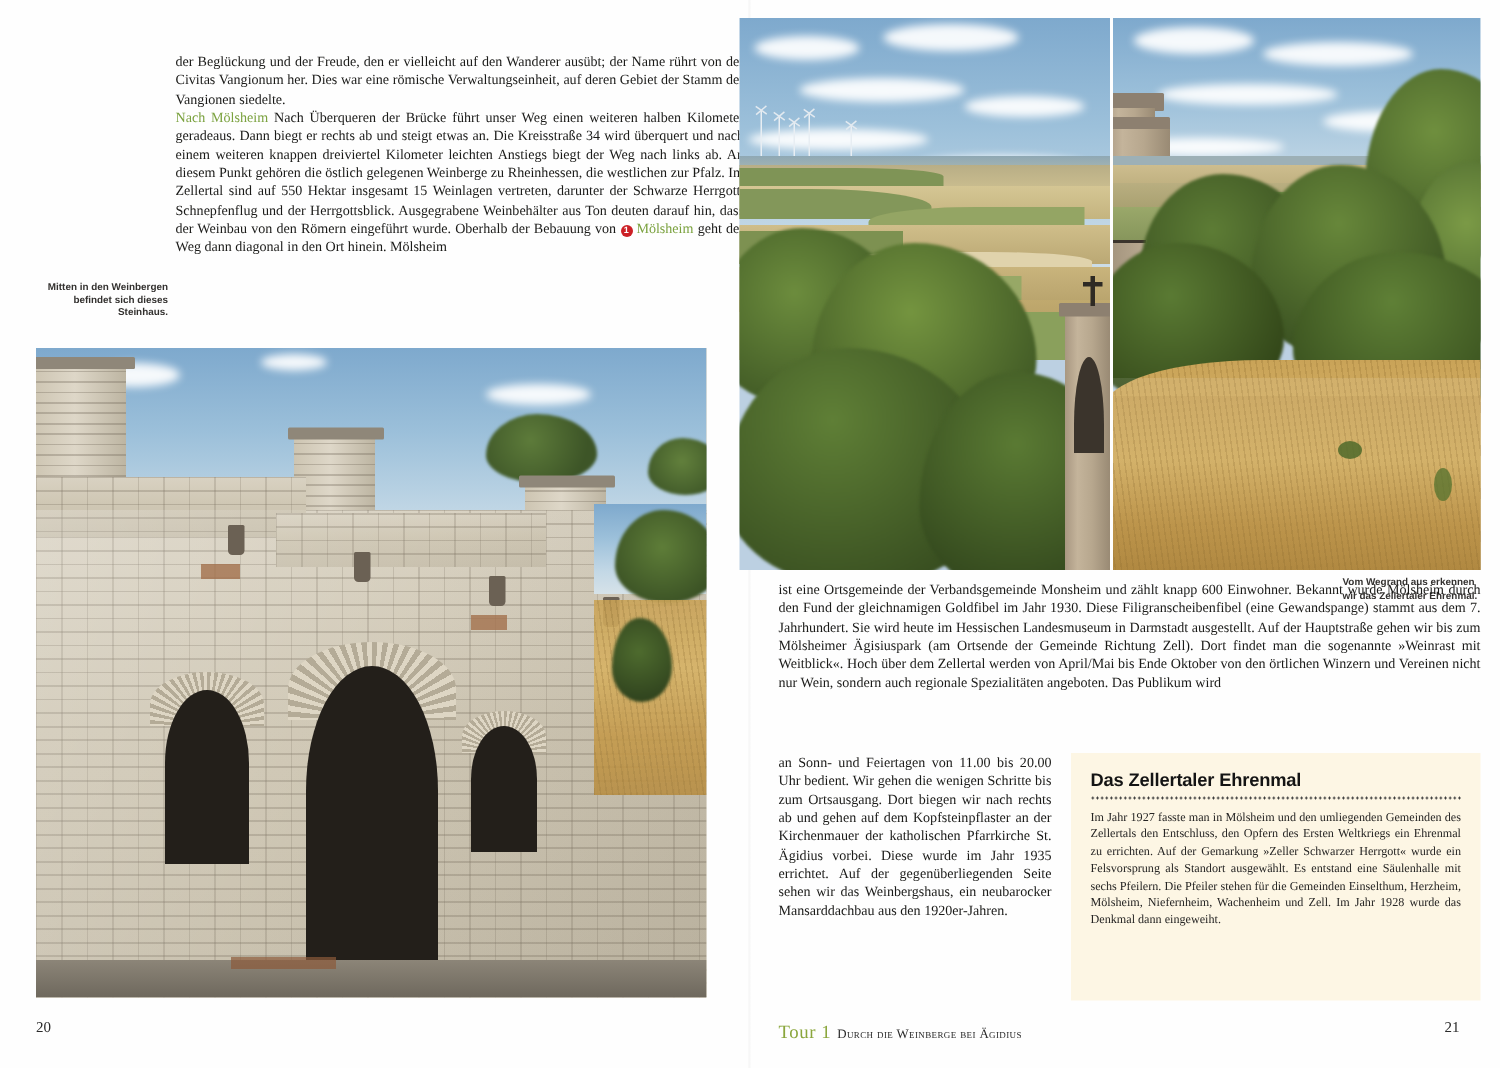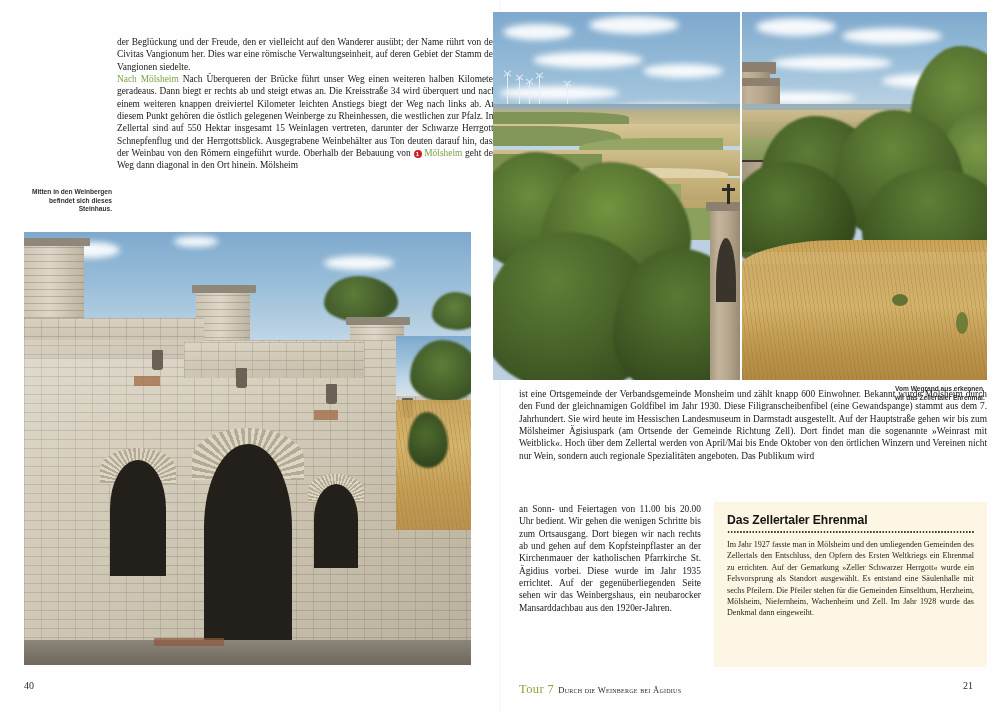--- a/index.html
+++ b/index.html
@@ -450,21 +450,21 @@
   <p class="body-text" id="right-col-wide" style="margin:0;">ist eine Ortsgemeinde der Verbandsgemeinde Monsheim und zählt knapp 600 Einwohner. Bekannt wurde Mölsheim durch den Fund der gleichnamigen Goldfibel im Jahr 1930. Diese Filigranscheibenfibel (eine Gewandspange) stammt aus dem 7. Jahrhundert. Sie wird heute im Hessischen Landesmuseum in Darmstadt ausgestellt. Auf der Hauptstraße gehen wir bis zum Mölsheimer Ägisiuspark (am Ortsende der Gemeinde Richtung Zell). Dort findet man die sogenannte »Weinrast mit Weitblick«. Hoch über dem Zellertal werden von April/Mai bis Ende Oktober von den örtlichen Winzern und Vereinen nicht nur Wein, sondern auch regionale Spezialitäten angeboten. Das Publikum wird</p>
 
   <p class="body-text" id="right-col-narrow" style="margin:0;">an Sonn- und Feiertagen von 11.00 bis 20.00 Uhr bedient. Wir gehen die wenigen Schritte bis zum Ortsausgang. Dort biegen wir nach rechts ab und gehen auf dem Kopfsteinpflaster an der Kirchenmauer der katholischen Pfarrkirche St. Ägidius vorbei. Diese wurde im Jahr 1935 errichtet. Auf der gegenüberliegenden Seite sehen wir das Weinbergshaus, ein neubarocker Mansarddachbau aus den 1920er-Jahren.</p>
 
   <div id="infobox">
     <div id="infobox-title">Das Zellertaler Ehrenmal</div>
     <div id="infobox-rule"></div>
     <div id="infobox-body">Im Jahr 1927 fasste man in Mölsheim und den umliegenden Gemeinden des Zellertals den Entschluss, den Opfern des Ersten Weltkriegs ein Ehrenmal zu errichten. Auf der Gemarkung »Zeller Schwarzer Herrgott« wurde ein Felsvorsprung als Standort ausgewählt. Es entstand eine Säulenhalle mit sechs Pfeilern. Die Pfeiler stehen für die Gemeinden Einselthum, Herzheim, Mölsheim, Niefernheim, Wachenheim und Zell. Im Jahr 1928 wurde das Denkmal dann eingeweiht.</div>
   </div>
 
-  <div class="folio" id="folio-left">40</div>
+  <div class="folio" id="folio-left">20</div>
 
   <div id="running-foot">
-    <span class="tour">Tour 7</span><span class="route">Durch die Weinberge bei Ägidius</span>
+    <span class="tour">Tour 1</span><span class="route">Durch die Weinberge bei Ägidius</span>
   </div>
 
   <div class="folio" id="folio-right">21</div>
 
 </div>
 
 </body></html>

